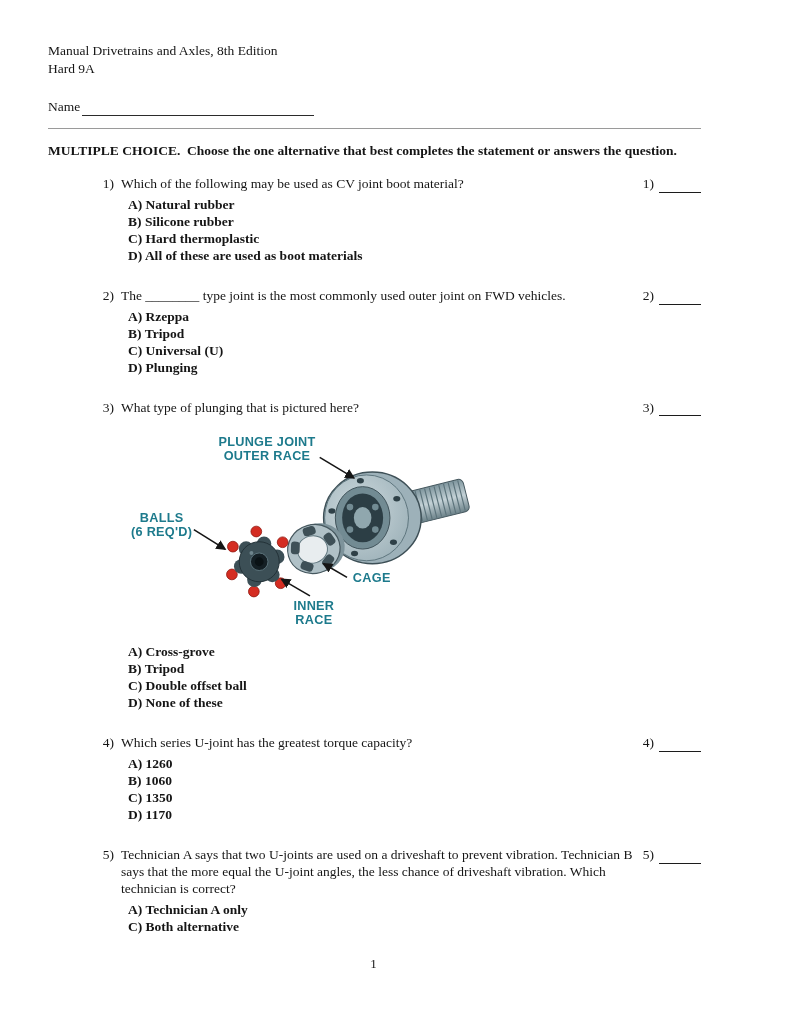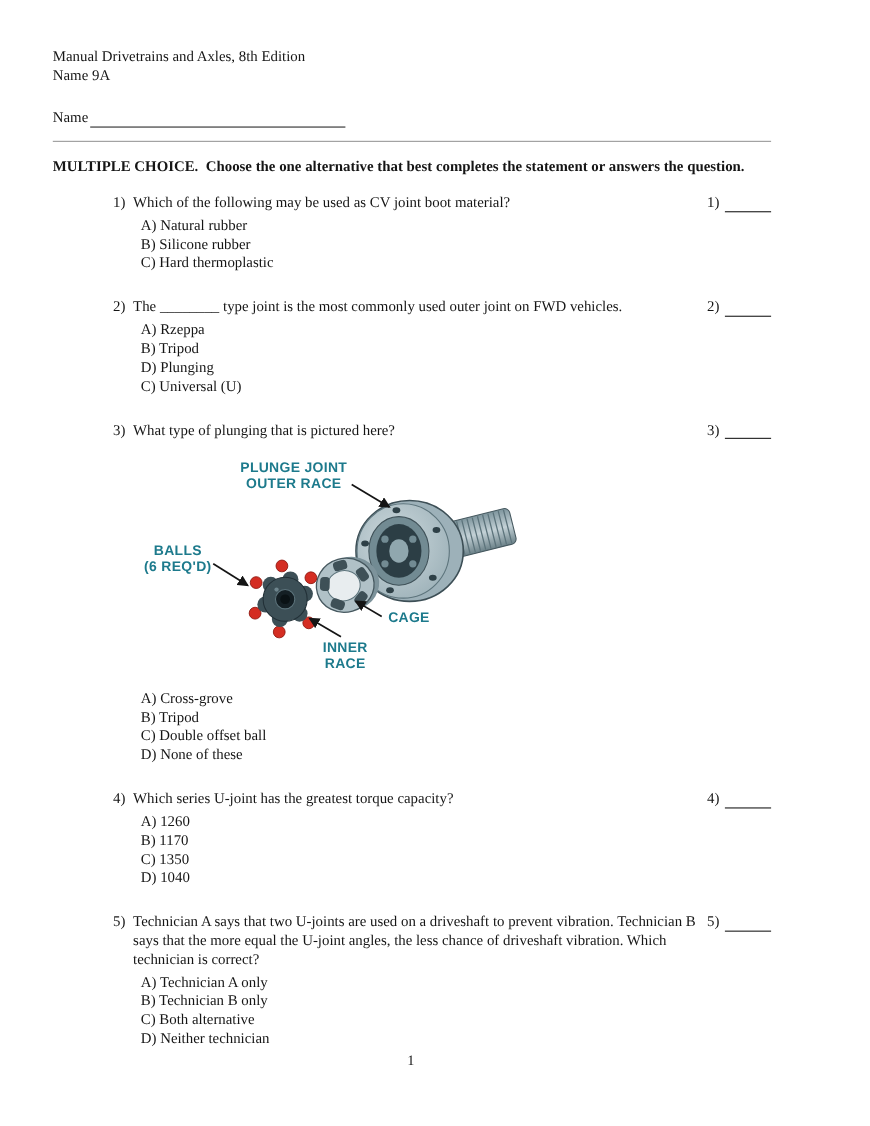--- a/index.html
+++ b/index.html
@@ -11,35 +11,35 @@
   .name-line{display:inline-block;width:232px;border-bottom:1px solid #2b2b2b;height:15px;margin-left:2px;}
   .rule{border:none;border-top:1px solid #9a9a9a;margin:12px 0 0 0;}
   .instructions{margin-top:14px;font-weight:bold;white-space:pre-wrap;}
   .questions{margin:16px 0 0 44px;}
   .question{display:flex;align-items:flex-start;margin-bottom:24px;}
   .q-main{flex:1;max-width:575px;}
   .q-row{display:flex;}
   .q-num{flex:0 0 22px;text-align:right;margin-right:7px;}
   .q-text{flex:1;}
   .choices{list-style:none;margin:3px 0 0 0;padding:0 0 0 36px;}
-  .choices li{line-height:1.26;}
+  .choices li{line-height:1.26;font-weight:bold;}
   .q-answer{margin-left:auto;display:flex;align-items:flex-end;gap:5px;padding-left:10px;}
   .a-line{display:inline-block;width:42px;height:15px;border-bottom:1.4px solid #1c1c1c;}
   .diagram-wrap{margin:16px 0 6px 26px;}
   .dlabel{font-family:"Liberation Sans","DejaVu Sans",sans-serif;font-weight:bold;
     font-size:13px;letter-spacing:.3px;fill:#1d7a8c;}
   .page-footer{position:absolute;left:0;right:0;bottom:52px;text-align:center;font-size:13px;}
 </style>
 </head>
 <body>
 
 <div class="page">
 
   <div class="header-line">Manual Drivetrains and Axles, 8th Edition</div>
-  <div class="header-line">Name 9A</div>
+  <div class="header-line">Hard 9A</div>
 
   <div class="name-row">
     <span>Name</span>
       <span class="name-line"></span>
   </div>
 
   <hr class="rule">
 
   <div class="instructions">MULTIPLE CHOICE.  Choose the one alternative that best completes the statement or answers the question.</div>
 
@@ -48,39 +48,40 @@
     <section class="question">
       <div class="q-main">
         <div class="q-row">
           <span class="q-num">1)</span>
           <span class="q-text">Which of the following may be used as CV joint boot material?</span>
         </div>
         <ul class="choices">
           <li>A) Natural rubber</li>
           <li>B) Silicone rubber</li>
           <li>C) Hard thermoplastic</li>
+          <li>D) All of these are used as boot materials</li>
         </ul>
       </div>
       <div class="q-answer">
         <span>1)</span>
         <span class="a-line"></span>
       </div>
     </section>
 
     <section class="question">
       <div class="q-main">
         <div class="q-row">
           <span class="q-num">2)</span>
           <span class="q-text">The ________ type joint is the most commonly used outer joint on FWD vehicles.</span>
         </div>
         <ul class="choices">
           <li>A) Rzeppa</li>
           <li>B) Tripod</li>
+          <li>C) Universal (U)</li>
           <li>D) Plunging</li>
-          <li>C) Universal (U)</li>
         </ul>
       </div>
       <div class="q-answer">
         <span>2)</span>
         <span class="a-line"></span>
       </div>
     </section>
 
     <section class="question">
       <div class="q-main">
@@ -190,42 +191,40 @@
     </section>
 
     <section class="question">
       <div class="q-main">
         <div class="q-row">
           <span class="q-num">4)</span>
           <span class="q-text">Which series U-joint has the greatest torque capacity?</span>
         </div>
         <ul class="choices">
           <li>A) 1260</li>
-          <li>B) 1170</li>
+          <li>B) 1060</li>
           <li>C) 1350</li>
-          <li>D) 1040</li>
+          <li>D) 1170</li>
         </ul>
       </div>
       <div class="q-answer">
         <span>4)</span>
         <span class="a-line"></span>
       </div>
     </section>
 
     <section class="question">
       <div class="q-main">
         <div class="q-row">
           <span class="q-num">5)</span>
           <span class="q-text">Technician A says that two U-joints are used on a driveshaft to prevent vibration. Technician B says that the more equal the U-joint angles, the less chance of driveshaft vibration. Which technician is correct?</span>
         </div>
         <ul class="choices">
           <li>A) Technician A only</li>
-          <li>B) Technician B only</li>
           <li>C) Both alternative</li>
-          <li>D) Neither technician</li>
         </ul>
       </div>
       <div class="q-answer">
         <span>5)</span>
         <span class="a-line"></span>
       </div>
     </section>
 
   </div>
 

